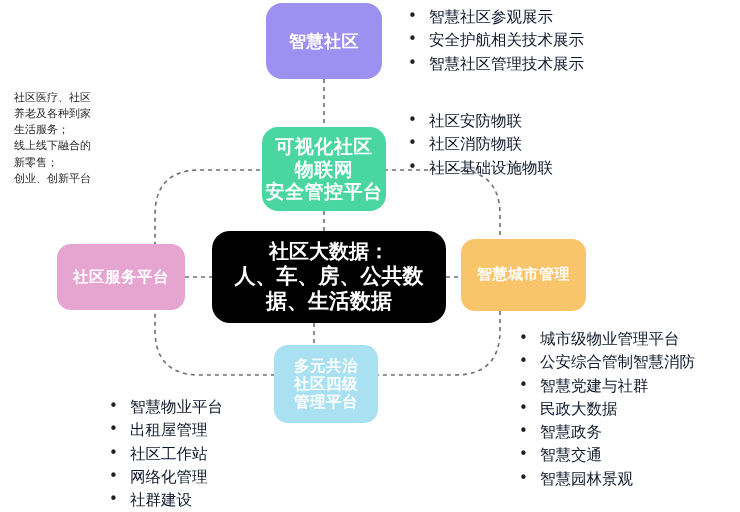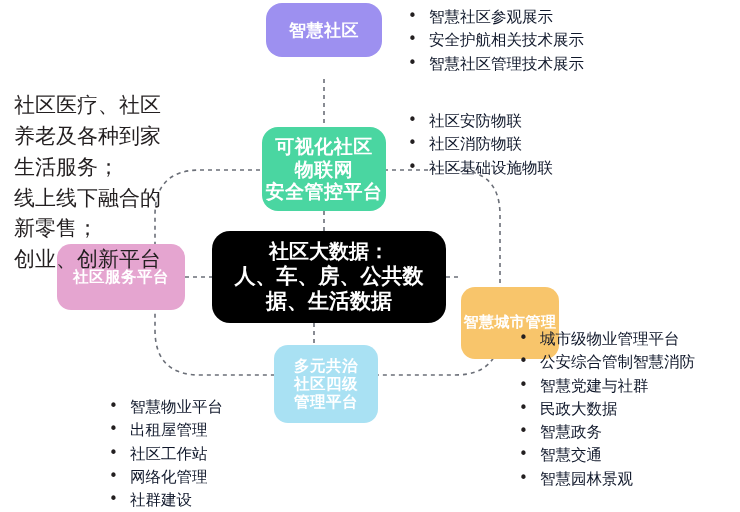--- a/index.html
+++ b/index.html
@@ -38,21 +38,21 @@
     color: #ffffff;
     font-weight: bold;
     line-height: 1.18;
     letter-spacing: 0.5px;
     box-sizing: border-box;
   }
   .node .lines { width: 100%; }
   .node .ln { display: block; white-space: nowrap; }
 
   #node-control-center {
-    left: 266px; top: 3px; width: 116px; height: 54px;
+    left: 266px; top: 3px; width: 116px; height: 76px;
     background: #9d90f0;
     font-size: 17px;
     border-radius: 16px;
   }
   #node-iot-platform {
     left: 262px; top: 127px; width: 124px; height: 84px;
     background: #4ad6a1;
     font-size: 19px;
     border-radius: 16px;
     justify-content: flex-end;
@@ -65,39 +65,38 @@
     letter-spacing: 0px;
   }
   #node-big-data .ln1 { font-size: 20px; }
   #node-service-platform {
     left: 57px; top: 244px; width: 128px; height: 66px;
     background: #e5a5d0;
     font-size: 15.5px;
     border-radius: 14px;
   }
   #node-city-management {
-    left: 461px; top: 239px; width: 98px; height: 72px;
+    left: 461px; top: 239px; width: 125px; height: 72px;
     background: #f8c56b;
     font-size: 15px;
     border-radius: 14px;
-    margin-top: 48px;
   }
   #node-governance {
     left: 274px; top: 345px; width: 104px; height: 78px;
     background: #a9e1f3;
     font-size: 15.5px;
     border-radius: 14px;
   }
 
   
   .annot {
     position: absolute;
     z-index: 3;
     color: #231f20;
-    font-size: 21px;
+    font-size: 11px;
     line-height: 1.47;
     white-space: nowrap;
   }
   .annot .tline { display: block; }
 
   .bullets {
     position: absolute;
     z-index: 3;
     margin: 0;
     padding: 0;

